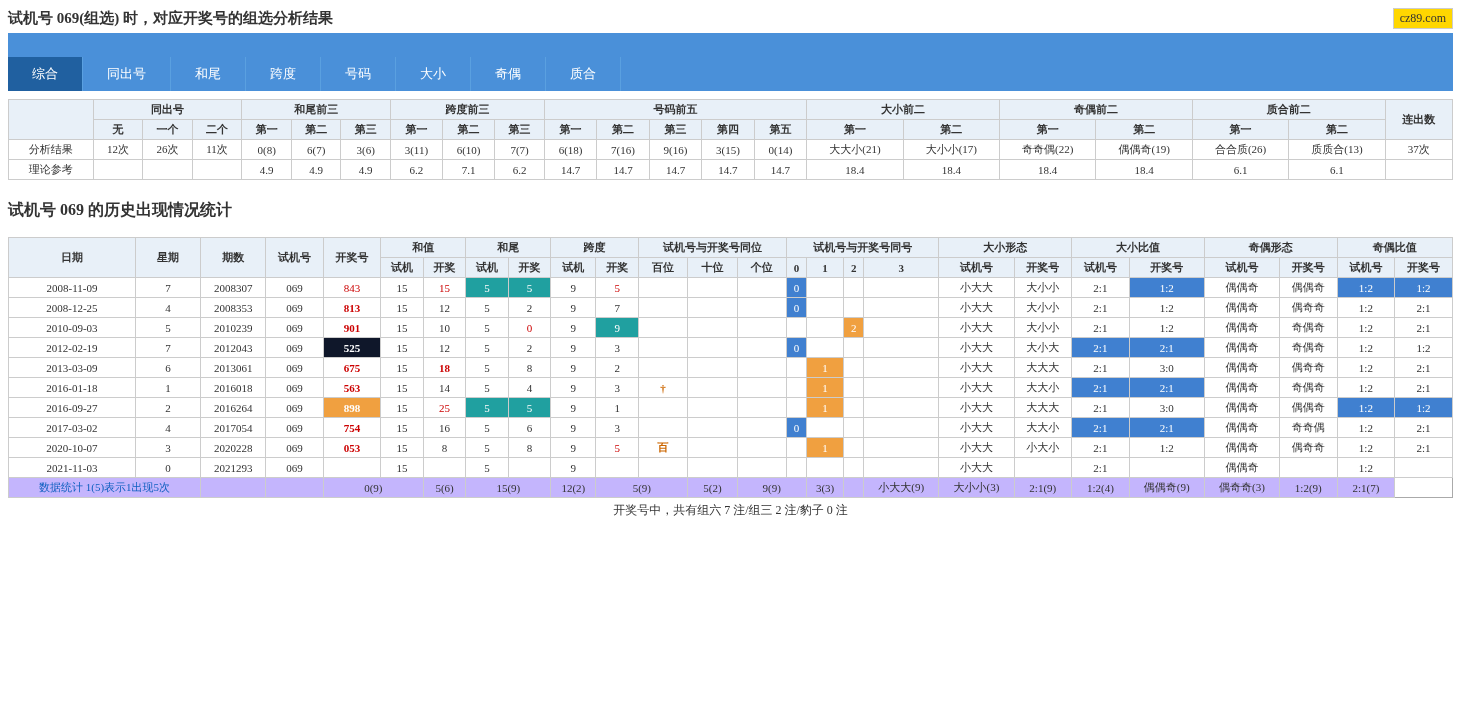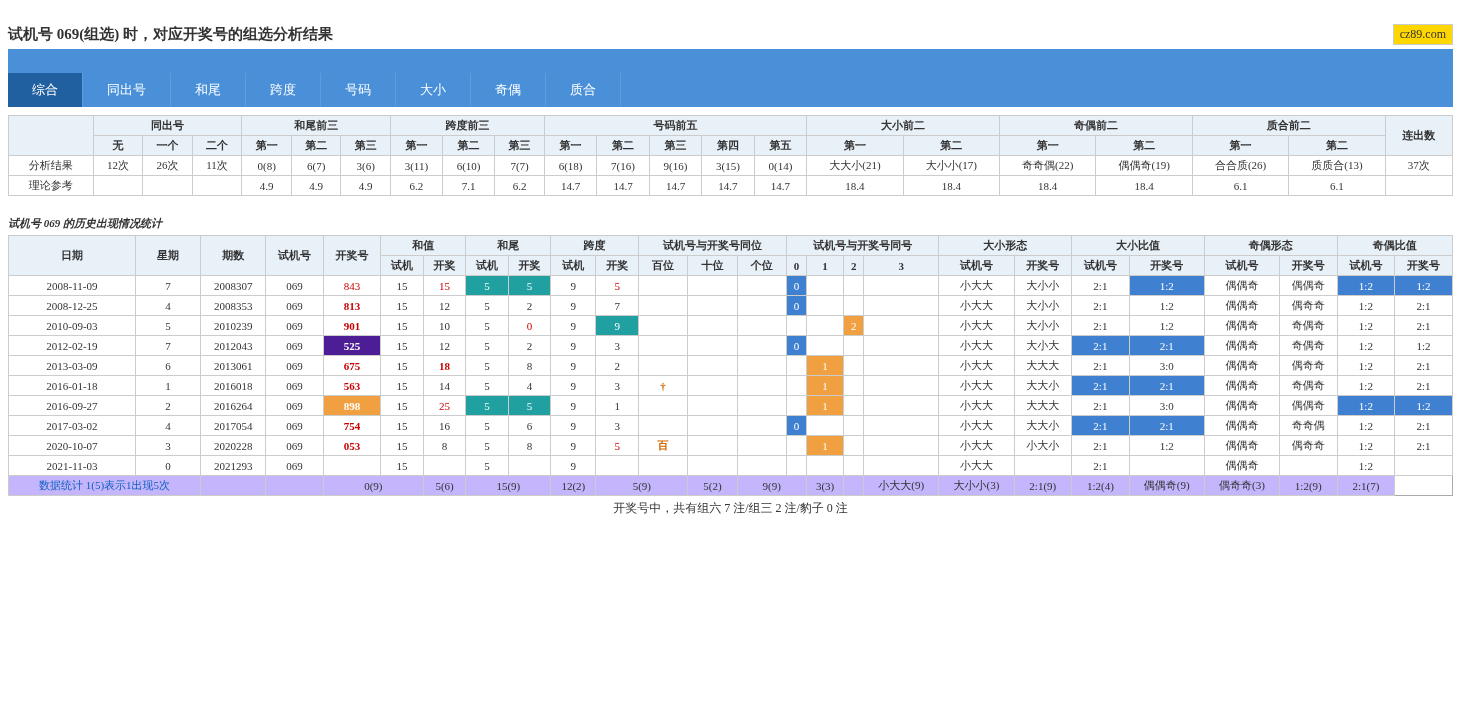--- a/index.html
+++ b/index.html
@@ -1,29 +1,29 @@
 <!DOCTYPE html>
 <html><head>
   <meta charset="utf-8">
   <style>
     * { box-sizing: border-box; margin: 0; padding: 0; }
     body { font-family: SimSun, '宋体', serif; font-size: 12px; background: #fff; color: #333; }
     
-    .page-wrapper { width: 1461px; background: #fff; padding: 20px 8px; }
+    .page-wrapper { width: 1461px; background: #fff; padding: 4px 8px; }
     
     .top-bar { display: flex; justify-content: space-between; align-items: center; padding: 4px 0; }
     .page-title { font-size: 15px; font-weight: bold; color: #333; }
     .brand-logo { background: #ffd700; border: 1px solid #ccc; padding: 2px 6px; font-size: 12px; color: #333; }
     
     .tabs { display: flex; background: #4a90d9; margin-bottom: 2px; }
     .tab-item { padding: 8px 24px; color: #fff; cursor: pointer; font-size: 13px; border-right: 1px solid #5aa0e0; margin-top: 24px; }
     .tab-item.active { background: #2060a0; }
     
     .section { margin-bottom: 16px; }
-    .section-title { font-size: 11px; font-weight: bold; padding: 4px 0; margin-bottom: 0; font-style: italic; }
+    .section-title { font-size: 16px; font-weight: bold; padding: 4px 0; margin-bottom: 12px; }
     
     table { border-collapse: collapse; width: 100%; font-size: 11px; }
     th, td { border: 1px solid #ccc; padding: 2px 4px; text-align: center; white-space: nowrap; }
     thead th { background: #e8f0f8; font-weight: bold; }
     
     .analysis-table th { background: #e8f0f8; }
     .analysis-table td { background: #fff; }
     
     .footer-note { text-align: center; padding: 4px; font-size: 12px; }
     
@@ -274,21 +274,21 @@
           <td>奇偶奇</td>
           <td>1:2</td>
           <td>2:1</td>
         </tr>
 
         <tr>
           <td>2012-02-19</td>
           <td>7</td>
           <td>2012043</td>
           <td>069</td>
-          <td style="background:#4c1d95;color:#fff;font-weight:bold;">525</td>
+          <td style="background:#0f172a;color:#fff;font-weight:bold;">525</td>
           <td>15</td>
           <td>12</td>
           <td>5</td>
           <td>2</td>
           <td>9</td>
           <td>3</td>
           <td></td>
           <td></td>
           <td></td>
           <td style="background:#4080d0;color:#fff;">0</td>

